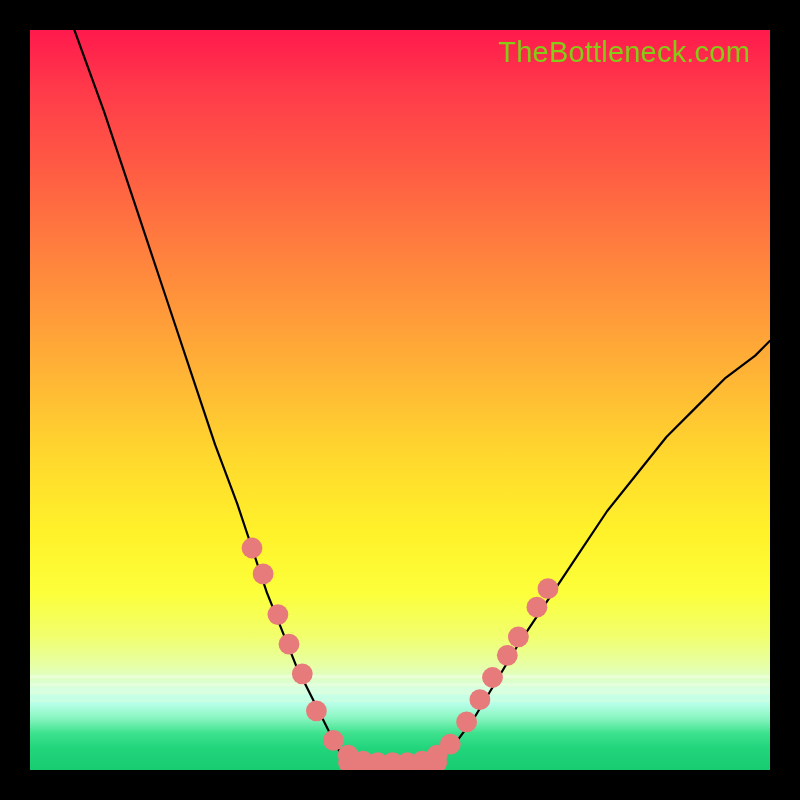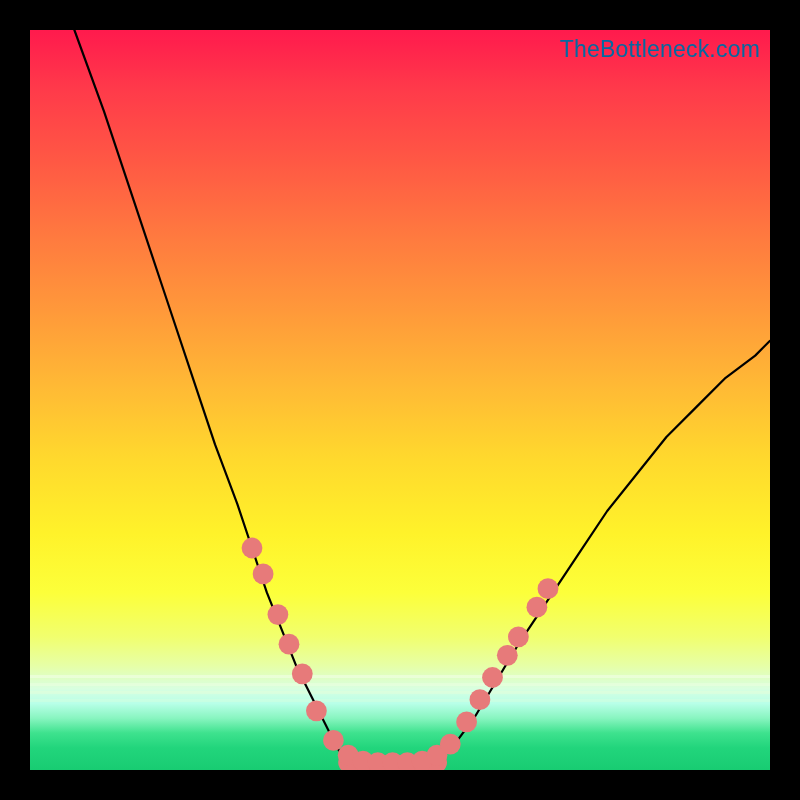--- a/index.html
+++ b/index.html
@@ -52,23 +52,23 @@
   
   .band {
     position: absolute;
     left: 0; right: 0;
     height: 3px;
     opacity: 0.35;
   }
   .watermark {
     position: absolute;
     top: 6px;
-    right: 10px;
-    color: #0369a1;
-    font-size: 23px;
+    right: 20px;
+    color: #84cc16;
+    font-size: 29px;
     font-weight: 500;
     letter-spacing: 0.2px;
     user-select: none;
   }
   svg.curves {
     position: absolute;
     left: 0; top: 0;
     width: 740px;
     height: 740px;
   }

